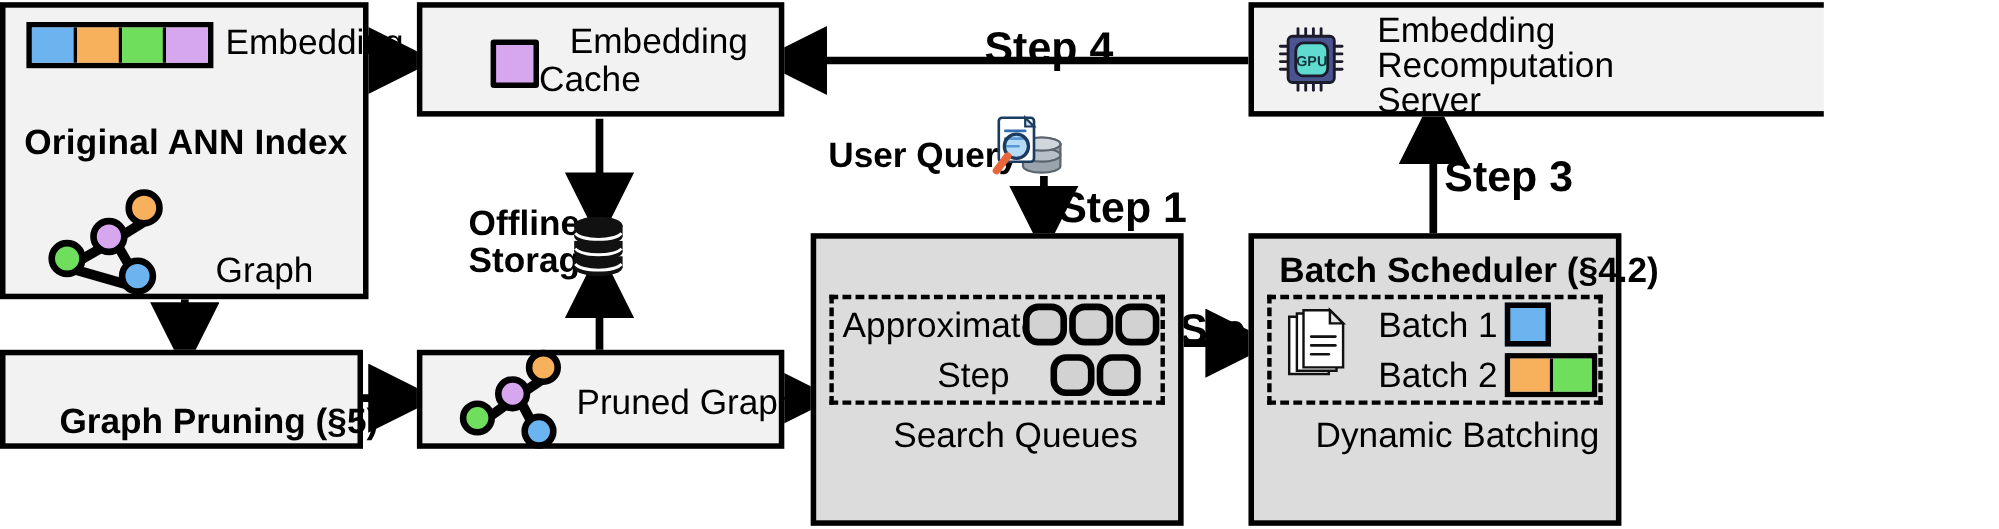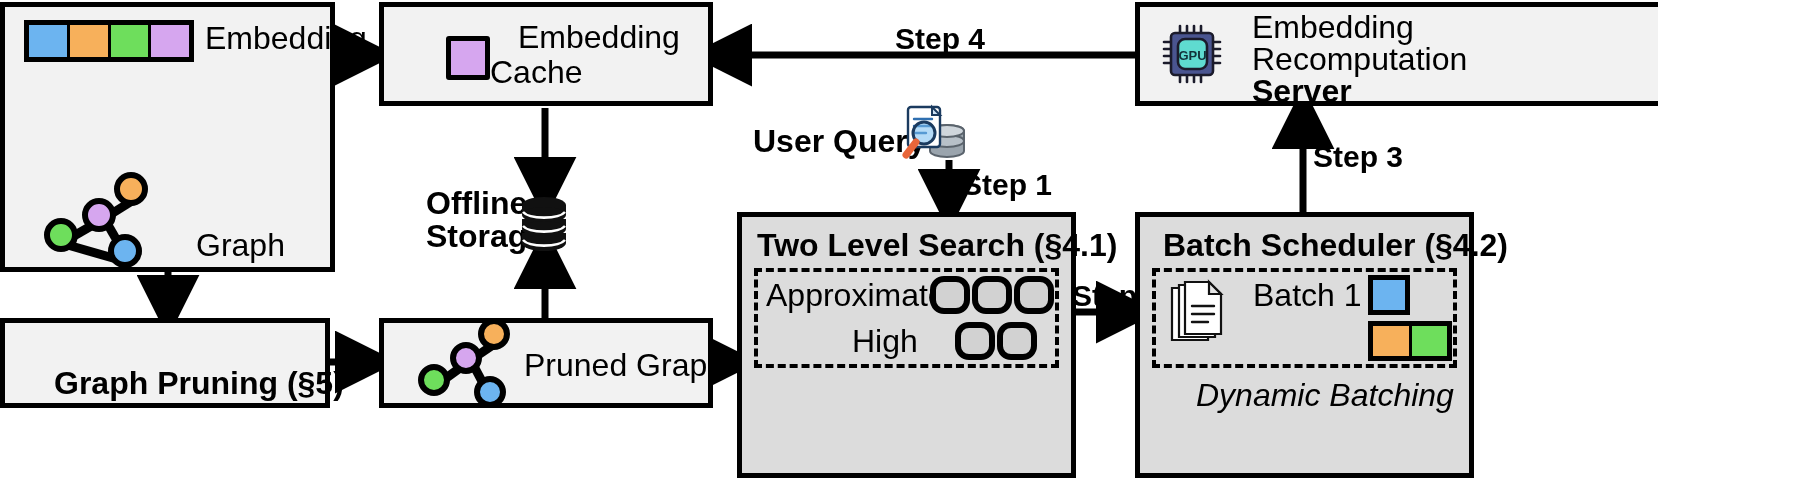--- a/index.html
+++ b/index.html
@@ -4,21 +4,21 @@
 <style>
   html,body{margin:0;padding:0;background:#ffffff;}
   body{font-family:"Liberation Sans",sans-serif;-webkit-font-smoothing:antialiased;}
   #canvas{position:relative;width:1658px;height:481px;background:#ffffff;overflow:hidden;}
 
   .box{position:absolute;box-sizing:border-box;border:5px solid #000;background:#f2f2f2;}
   .box.gray{background:#dcdcdc;}
   .dashed{position:absolute;box-sizing:border-box;border:4px dashed #000;}
 
   .lbl{position:absolute;color:#000;line-height:1.12;white-space:pre;}
-  .t28{font-size:30px;}
+  .t28{font-size:39px;}
   .t30{font-size:32px;}
   .b{font-weight:bold;}
 
   .sq{position:absolute;box-sizing:border-box;border:5px solid #000;}
   .node{position:absolute;box-sizing:border-box;border-radius:50%;border:6px solid #000;}
   .edge{position:absolute;background:#000;transform-origin:0 50%;height:9px;}
 
   .qbox{position:absolute;box-sizing:border-box;border:6px solid #000;border-radius:14px;background:#d2d2d2;}
 
   svg{display:block;overflow:visible;}
@@ -63,20 +63,21 @@
   </div>
 
   <div style="position:absolute;left:24px;top:20px;width:170px;height:42px;border:5px solid #000;box-sizing:border-box;display:flex;">
     <div style="flex:1;background:#6cb4f0;border-right:3px solid #000;"></div>
     <div style="flex:1;background:#f7b05b;border-right:3px solid #000;"></div>
     <div style="flex:1;background:#6ede5c;border-right:3px solid #000;"></div>
     <div style="flex:1;background:#d6a6ef;"></div>
   </div>
   <div class="lbl t30" style="left:205px;top:21px;">Embedding</div>
 
+  <div class="lbl t30 b" style="left:22px;top:112px;letter-spacing:0.2px;">Original ANN Index</div>
 
   <div style="position:absolute;left:0;top:0;">
     <div class="edge" style="left:66px;top:236px;width:46px;transform:rotate(-30deg);"></div>
     <div class="edge" style="left:104px;top:214px;width:40px;transform:rotate(-32deg);"></div>
     <div class="edge" style="left:106px;top:217px;width:40px;transform:rotate(60deg);"></div>
     <div class="edge" style="left:66px;top:240px;width:66px;transform:rotate(16deg);"></div>
     <div class="node" style="left:114px;top:172px;width:34px;height:34px;background:#f7b05b;"></div>
     <div class="node" style="left:82px;top:198px;width:34px;height:34px;background:#d6a6ef;"></div>
     <div class="node" style="left:44px;top:218px;width:34px;height:34px;background:#6ede5c;"></div>
     <div class="node" style="left:108px;top:234px;width:34px;height:34px;background:#6cb4f0;"></div>
@@ -112,21 +113,21 @@
         <line x1="51" y1="34" x2="60" y2="34"></line>
           <line x1="51" y1="41" x2="60" y2="41"></line>
       </g>
       <rect x="11" y="11" width="42" height="42" rx="4" fill="#4a5590" stroke="#1b1b2b" stroke-width="2.6"></rect>
       <rect x="18" y="17" width="29" height="30" rx="7" fill="#5fdbd0" stroke="#1b1b2b" stroke-width="2.6"></rect>
       <text x="32.5" y="38" font-family="Liberation Sans, sans-serif" font-size="13" font-weight="bold" fill="#11323a" text-anchor="middle">GPU</text>
     </svg>
   </div>
   <div class="lbl t30" style="left:1252px;top:10px;">Embedding</div>
   <div class="lbl t30" style="left:1252px;top:42px;">Recomputation</div>
-  <div class="lbl t30" style="left:1252px;top:74px;font-weight:bold;">Server</div>
+  <div class="lbl t30" style="left:1252px;top:74px;">Server</div>
 
   <div class="lbl t28 b" style="left:895px;top:22px;">Step 4</div>
   <div class="lbl t28 b" style="left:1313px;top:140px;">Step 3</div>
   <div class="lbl t28 b" style="left:962px;top:168px;">Step 1</div>
   <div class="lbl t28 b" style="left:1072px;top:279px;">Step 2</div>
 
   <div class="lbl t30 b" style="left:426px;top:186px;">Offline</div>
   <div class="lbl t30 b" style="left:426px;top:219px;">Storage</div>
   <div style="position:absolute;left:518px;top:196px;">
     <svg width="52" height="56" viewBox="0 0 52 56">
@@ -182,33 +183,33 @@
           <line x1="16" y1="30" x2="28" y2="30"></line>
         </g>
         <circle cx="26" cy="30" r="11" fill="rgba(120,190,240,0.55)" stroke="#1b3b5f" stroke-width="3"></circle>
         <line x1="18" y1="39" x2="8" y2="52" stroke="#e8663a" stroke-width="7" stroke-linecap="round"></line>
       </g>
     </svg>
   </div>
 
   <div class="box gray" style="left:737px;top:212px;width:339px;height:266px;">
   </div>
-  <div class="lbl t30 b" style="left:757px;top:228px;">Two Level Search (§4.1)</div>
 
   <div class="dashed" style="left:754px;top:268px;width:305px;height:100px;"></div>
 
   <div class="lbl t30" style="left:766px;top:278px;">Approximate</div>
   <div class="qbox" style="left:930px;top:276px;width:40px;height:38px;"></div>
   <div class="qbox" style="left:972px;top:276px;width:40px;height:38px;"></div>
   <div class="qbox" style="left:1014px;top:276px;width:40px;height:38px;"></div>
 
-  <div class="lbl t30" style="left:852px;top:324px;">High</div>
+  <div class="lbl t30" style="left:852px;top:324px;">Step</div>
   <div class="qbox" style="left:955px;top:322px;width:40px;height:38px;"></div>
   <div class="qbox" style="left:997px;top:322px;width:40px;height:38px;"></div>
 
+  <div class="lbl t30" style="left:812px;top:378px;">Search Queues</div>
 
   <div class="box gray" style="left:1135px;top:212px;width:339px;height:266px;">
   </div>
   <div class="lbl t30 b" style="left:1163px;top:228px;text-align:right;">Batch Scheduler (§4.2)</div>
 
   <div class="dashed" style="left:1152px;top:268px;width:305px;height:100px;"></div>
 
   <div style="position:absolute;left:1168px;top:280px;">
     <svg width="58" height="66" viewBox="0 0 58 66">
       <g fill="#ffffff" stroke="#111" stroke-width="2.2">
@@ -221,20 +222,21 @@
         <line x1="24" y1="26" x2="46" y2="26"></line>
         <line x1="24" y1="34" x2="46" y2="34"></line>
         <line x1="24" y1="42" x2="40" y2="42"></line>
       </g>
     </svg>
   </div>
 
   <div class="lbl t30" style="left:1253px;top:278px;">Batch 1</div>
   <div class="sq" style="left:1368px;top:275px;width:42px;height:40px;background:#6cb4f0;"></div>
 
+  <div class="lbl t30" style="left:1253px;top:324px;">Batch 2</div>
   <div style="position:absolute;left:1368px;top:321px;width:84px;height:40px;border:5px solid #000;box-sizing:border-box;display:flex;">
     <div style="flex:1;background:#f7b05b;border-right:3px solid #000;"></div>
     <div style="flex:1;background:#6ede5c;"></div>
   </div>
 
-  <div class="lbl t30" style="left:1196px;top:378px;font-style:italic;">Dynamic Batching</div>
+  <div class="lbl t30" style="left:1196px;top:378px;">Dynamic Batching</div>
 
 </div>
 
 </body></html>

